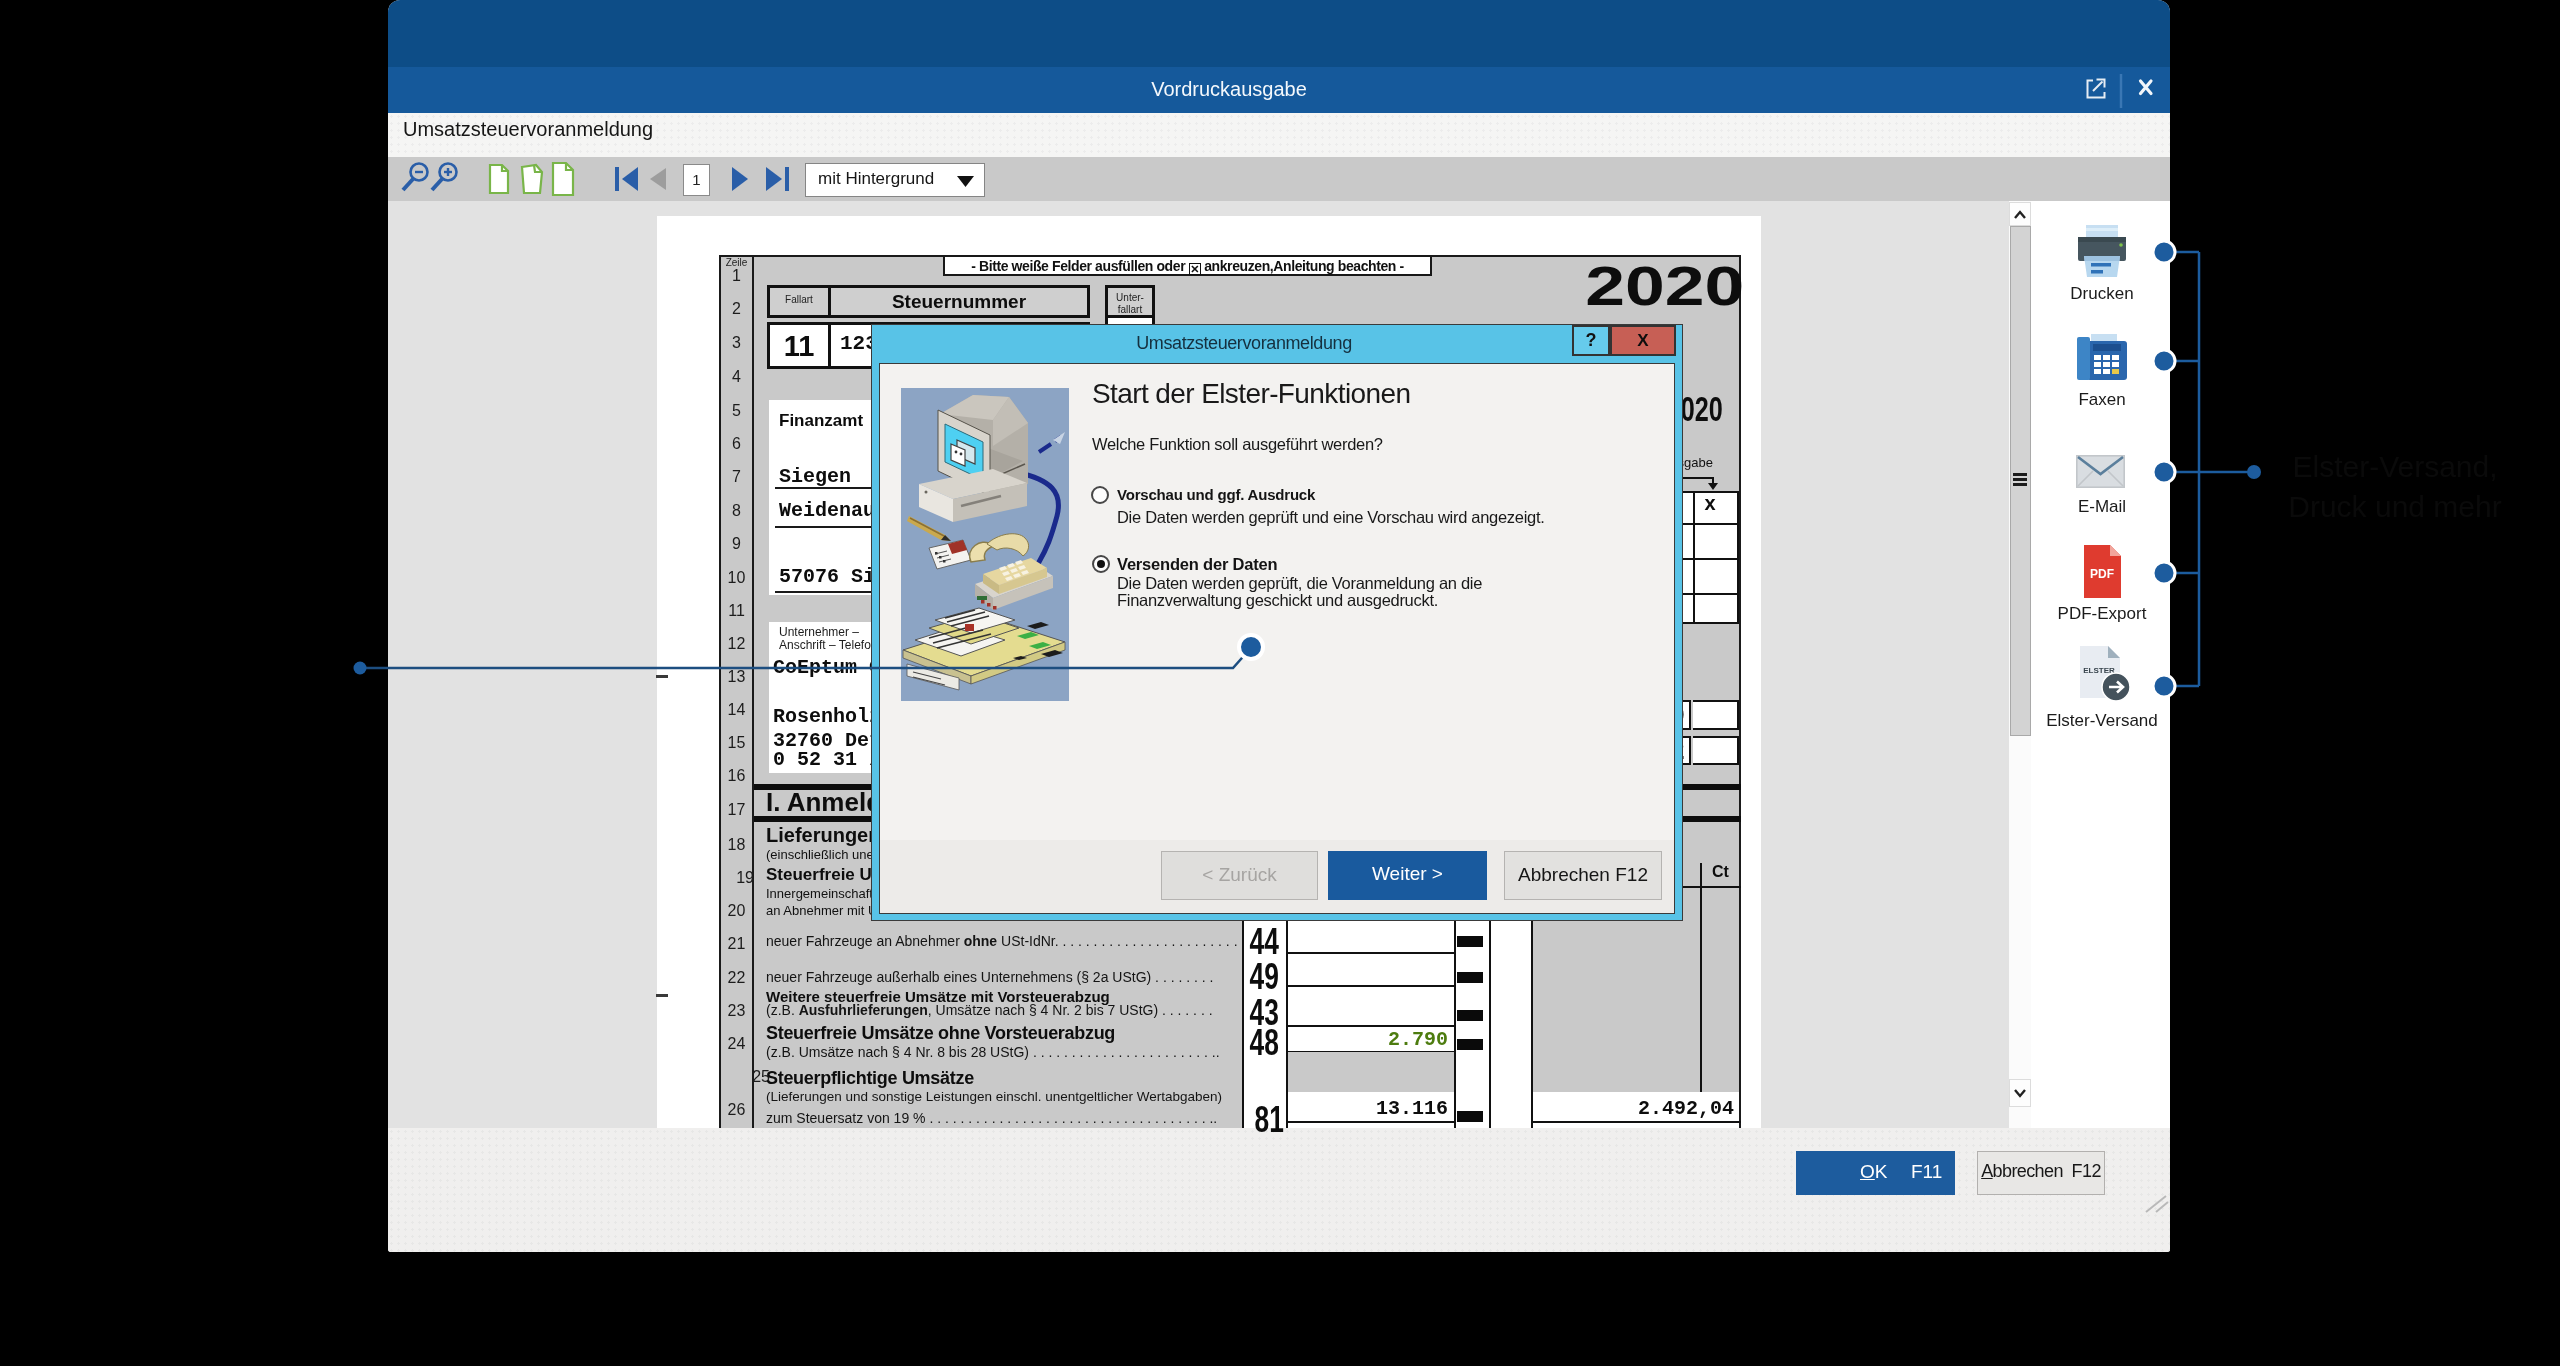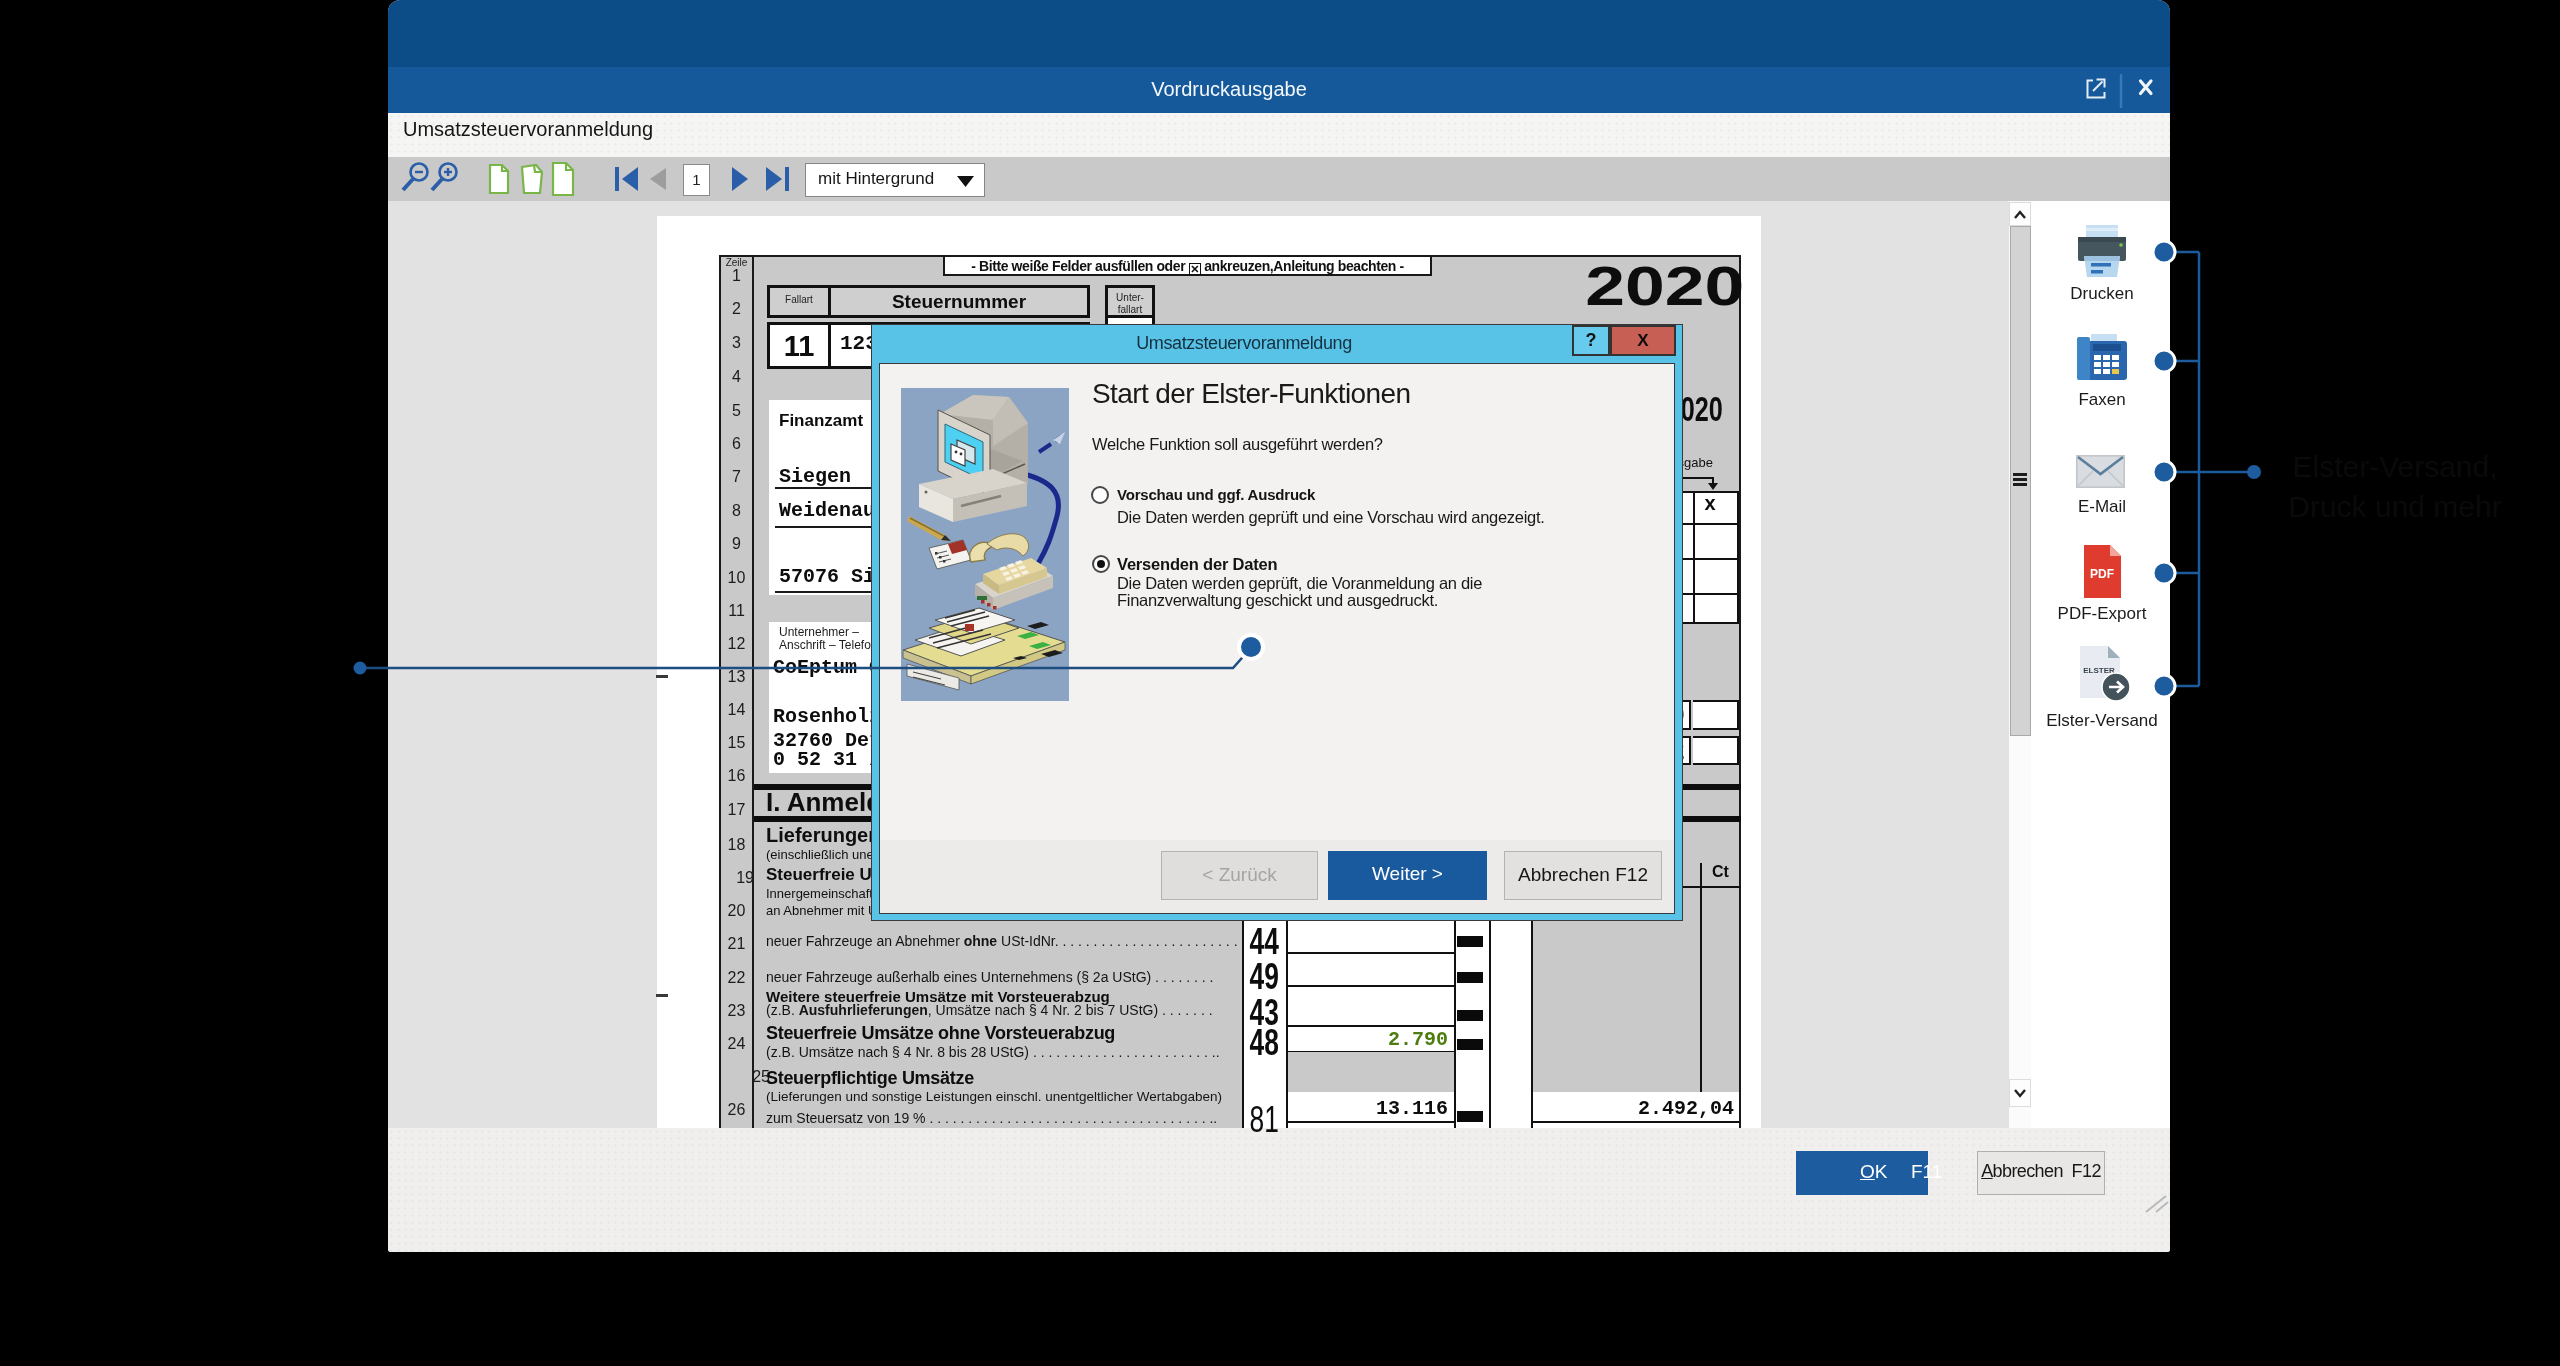--- a/index.html
+++ b/index.html
@@ -226,21 +226,21 @@
   <div class="abs" style="left:1457px; top:936px; width:26px; height:11px; background:#0a0a0a;"></div>
   <div class="abs" style="left:1457px; top:972px; width:26px; height:11px; background:#0a0a0a;"></div>
   <div class="abs" style="left:1457px; top:1010px; width:26px; height:11px; background:#0a0a0a;"></div>
   <div class="abs" style="left:1457px; top:1039px; width:26px; height:11px; background:#0a0a0a;"></div>
   <div class="abs" style="left:1457px; top:1111px; width:26px; height:11px; background:#0a0a0a;"></div>
 
   <div class="abs" style="left:1242px; top:924px; width:44px; text-align:center; font-weight:bold; font-size:31px; color:#0d0d0d;"><span style="display:inline-block; transform:scale(0.85,1.22);">44</span></div>
   <div class="abs" style="left:1242px; top:959px; width:44px; text-align:center; font-weight:bold; font-size:31px; color:#0d0d0d;"><span style="display:inline-block; transform:scale(0.85,1.22);">49</span></div>
   <div class="abs" style="left:1242px; top:995px; width:44px; text-align:center; font-weight:bold; font-size:31px; color:#0d0d0d;"><span style="display:inline-block; transform:scale(0.85,1.22);">43</span></div>
   <div class="abs" style="left:1242px; top:1025px; width:44px; text-align:center; font-weight:bold; font-size:31px; color:#0d0d0d;"><span style="display:inline-block; transform:scale(0.85,1.22);">48</span></div>
-  <div class="abs" style="left:1242px; top:1102px; width:44px; text-align:center; font-weight:normal; font-size:31px; color:#0d0d0d;"><span style="display:inline-block; transform:scale(0.85,1.22);">81</span></div>
+  <div class="abs" style="left:1242px; top:1102px; width:44px; text-align:right; font-weight:bold; font-size:31px; color:#0d0d0d;"><span style="display:inline-block; transform:scale(0.85,1.22);">81</span></div>
 
   <div class="abs" style="left:1288px; top:1028px; width:160px; text-align:right; font-family:'Liberation Mono',monospace; font-weight:bold; font-size:20px; color:#4d7c0f;">2.790</div>
   <div class="abs" style="left:1288px; top:1097px; width:160px; text-align:right; font-family:'Liberation Mono',monospace; font-weight:bold; font-size:20px; color:#0d0d0d;">13.116</div>
   <div class="abs" style="left:1530px; top:1097px; width:168px; text-align:right; font-family:'Liberation Mono',monospace; font-weight:bold; font-size:20px; color:#0d0d0d;">2.492</div>
   <div class="abs" style="left:1698px; top:1097px; font-family:'Liberation Mono',monospace; font-weight:bold; font-size:20px; color:#0d0d0d;">,04</div>
 
   <div class="abs" style="left:766px; top:933px; font-size:14px; color:#141414; white-space:nowrap;">neuer Fahrzeuge an Abnehmer <b>ohne</b> USt-IdNr.  . . . . . . . . . . . . . . . . . . . . . . .</div>
   <div class="abs" style="left:766px; top:969px; font-size:14px; color:#141414; white-space:nowrap;">neuer Fahrzeuge außerhalb eines Unternehmens (§ 2a UStG) . . . . . . . .</div>
   <div class="abs" style="left:766px; top:988px; font-weight:bold; font-size:15px; color:#0d0d0d; white-space:nowrap;">Weitere steuerfreie Umsätze mit Vorsteuerabzug</div>
   <div class="abs" style="left:766px; top:1002px; font-size:14px; color:#141414; white-space:nowrap;">(z.B. <b>Ausfuhrlieferungen</b>, Umsätze nach § 4 Nr. 2 bis 7 UStG) . . . . . . .</div>
@@ -455,21 +455,21 @@
   <svg class="abs" style="left:2080px; top:646px;" width="50" height="56" viewBox="0 0 50 56">
     <path d="M0 0 L28 0 L40 12 L40 52 L0 52 Z" fill="#e8ecf2"></path>
     <path d="M28 0 L28 12 L40 12 Z" fill="#9fb0bd"></path>
     <text x="19" y="27" text-anchor="middle" font-family="Liberation Sans, sans-serif" font-weight="bold" font-size="8" fill="#39454e">ELSTER</text>
     <circle cx="36" cy="41" r="14" fill="#44525c" stroke="#ffffff" stroke-width="1.5"></circle>
     <path d="M29 41 L42 41 M37 35.5 L43 41 L37 46.5" stroke="#fff" stroke-width="2.6" fill="none"></path>
   </svg>
   <div class="abs" style="left:2032px; top:711px; width:140px; text-align:center; font-size:17px; color:#1b1b1b;">Elster-Versand</div>
 </div>
 
-<div class="abs" style="left:1796px; top:1151px; width:132px; height:44px; background:#1d5c9e;">
+<div class="abs" style="left:1796px; top:1151px; width:159px; height:44px; background:#1d5c9e;">
   <span class="abs" style="left:64px; top:10px; color:#fff; font-size:19px;"><u>O</u>K</span>
   <span class="abs" style="left:115px; top:10px; color:#fff; font-size:19px;">F11</span>
 </div>
 <div class="abs" style="left:1977px; top:1151px; width:128px; height:44px; background:#e8e7e5; border:1px solid #b2b0ae; text-align:center; white-space:nowrap;">
   <span style="display:inline-block; margin-top:9px; color:#181818; font-size:18px; letter-spacing:-0.6px;"><u>A</u>bbrechen&nbsp;&nbsp;F12</span>
 </div>
 <svg class="abs" style="left:2144px; top:1194px;" width="26" height="20" viewBox="0 0 26 20">
   <path d="M2 18 L22 2 M12 18 L24 8" stroke="#b9b9b9" stroke-width="2" fill="none"></path>
 </svg>
 

